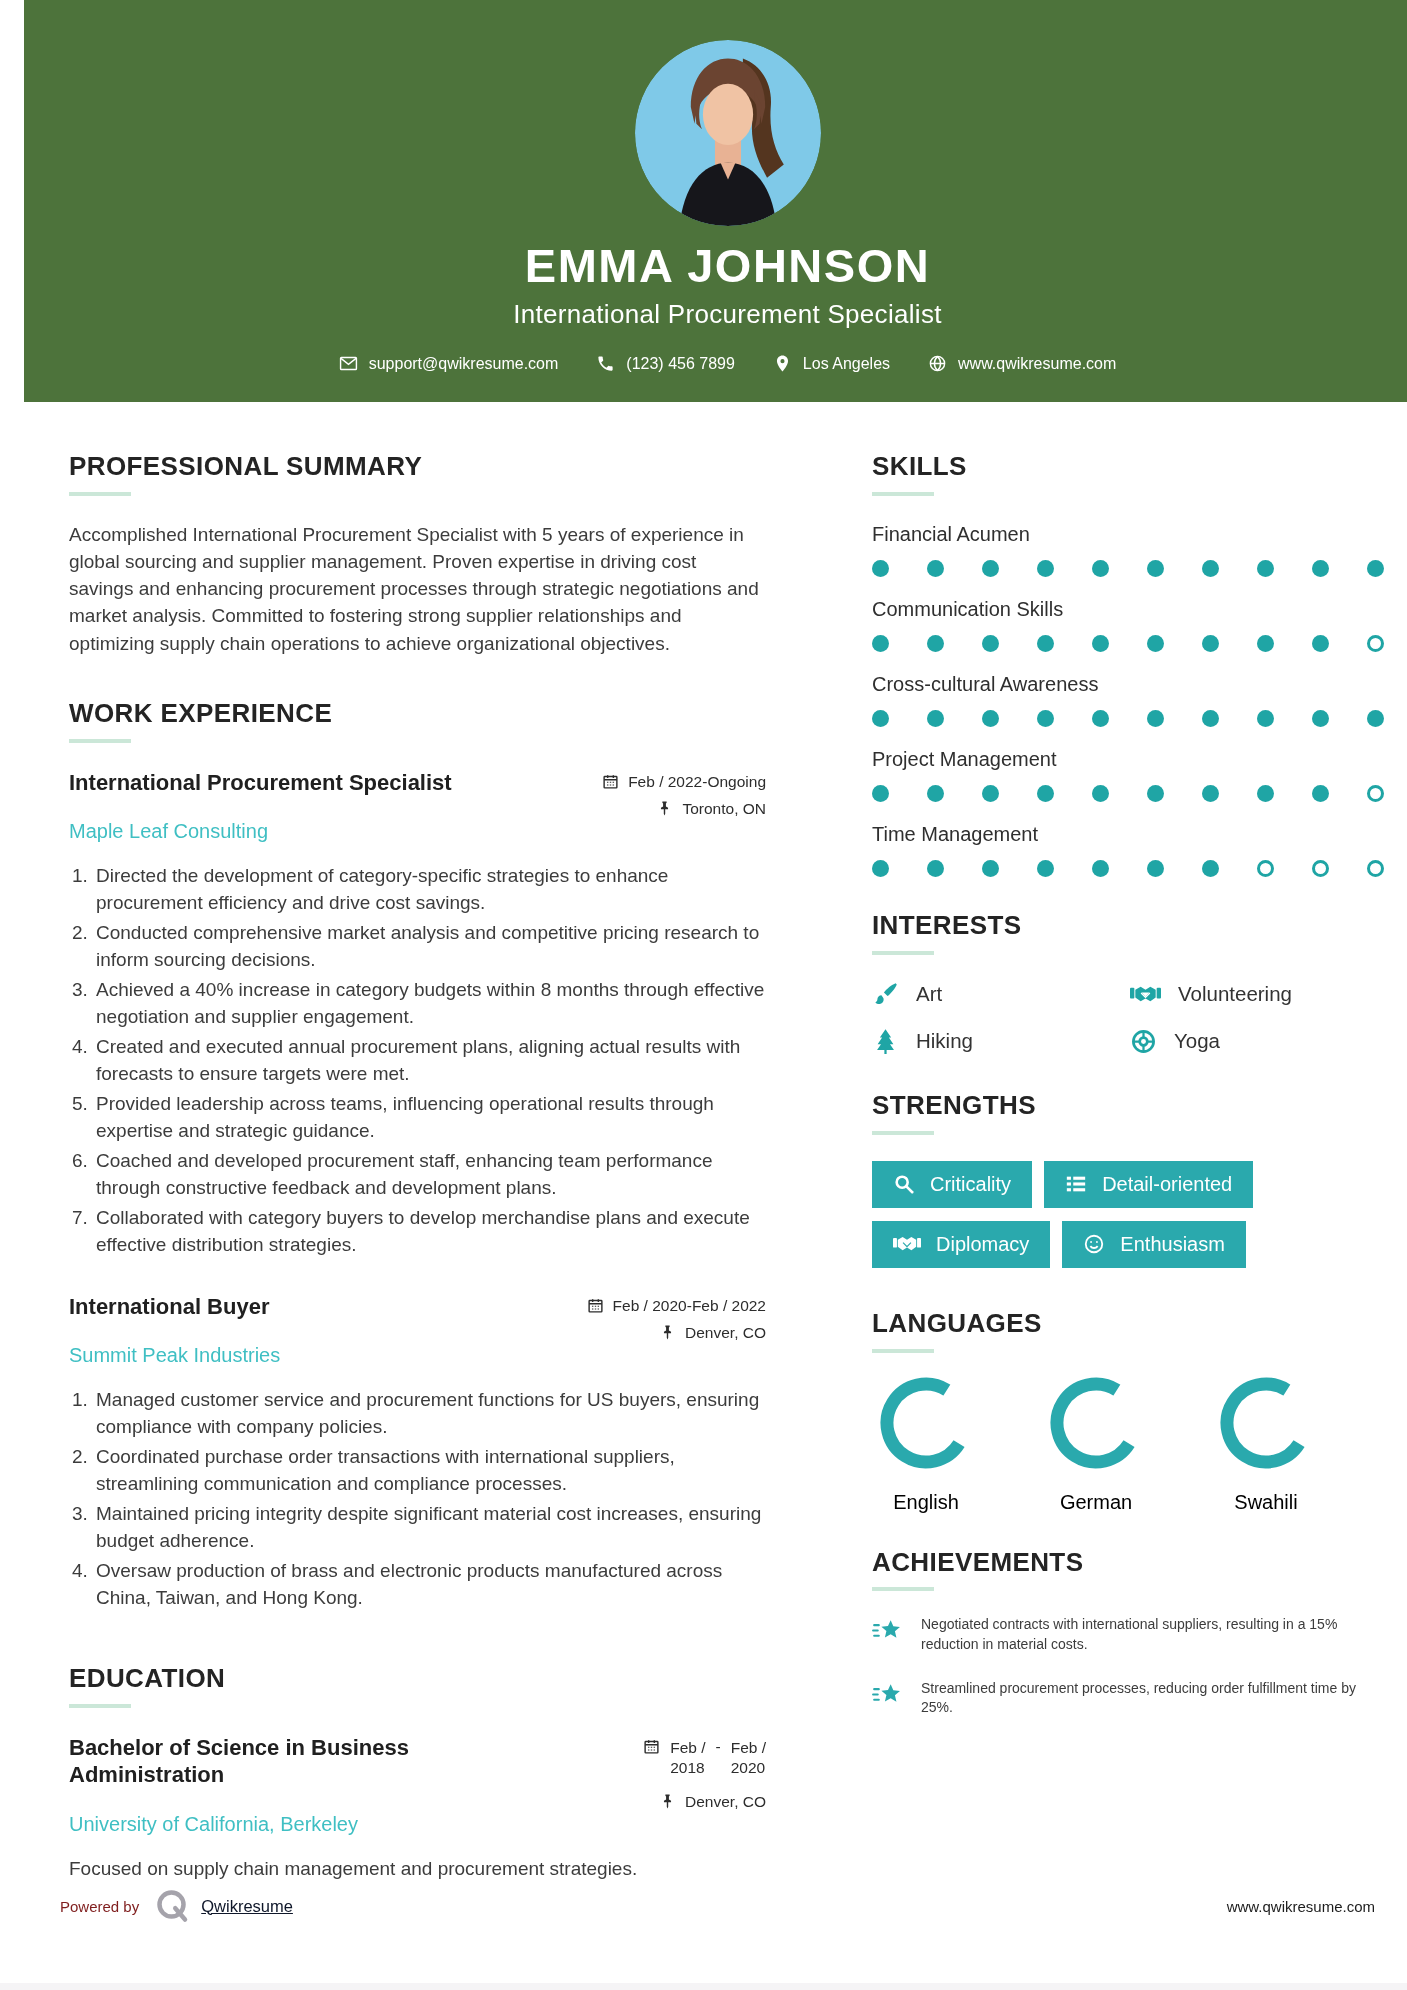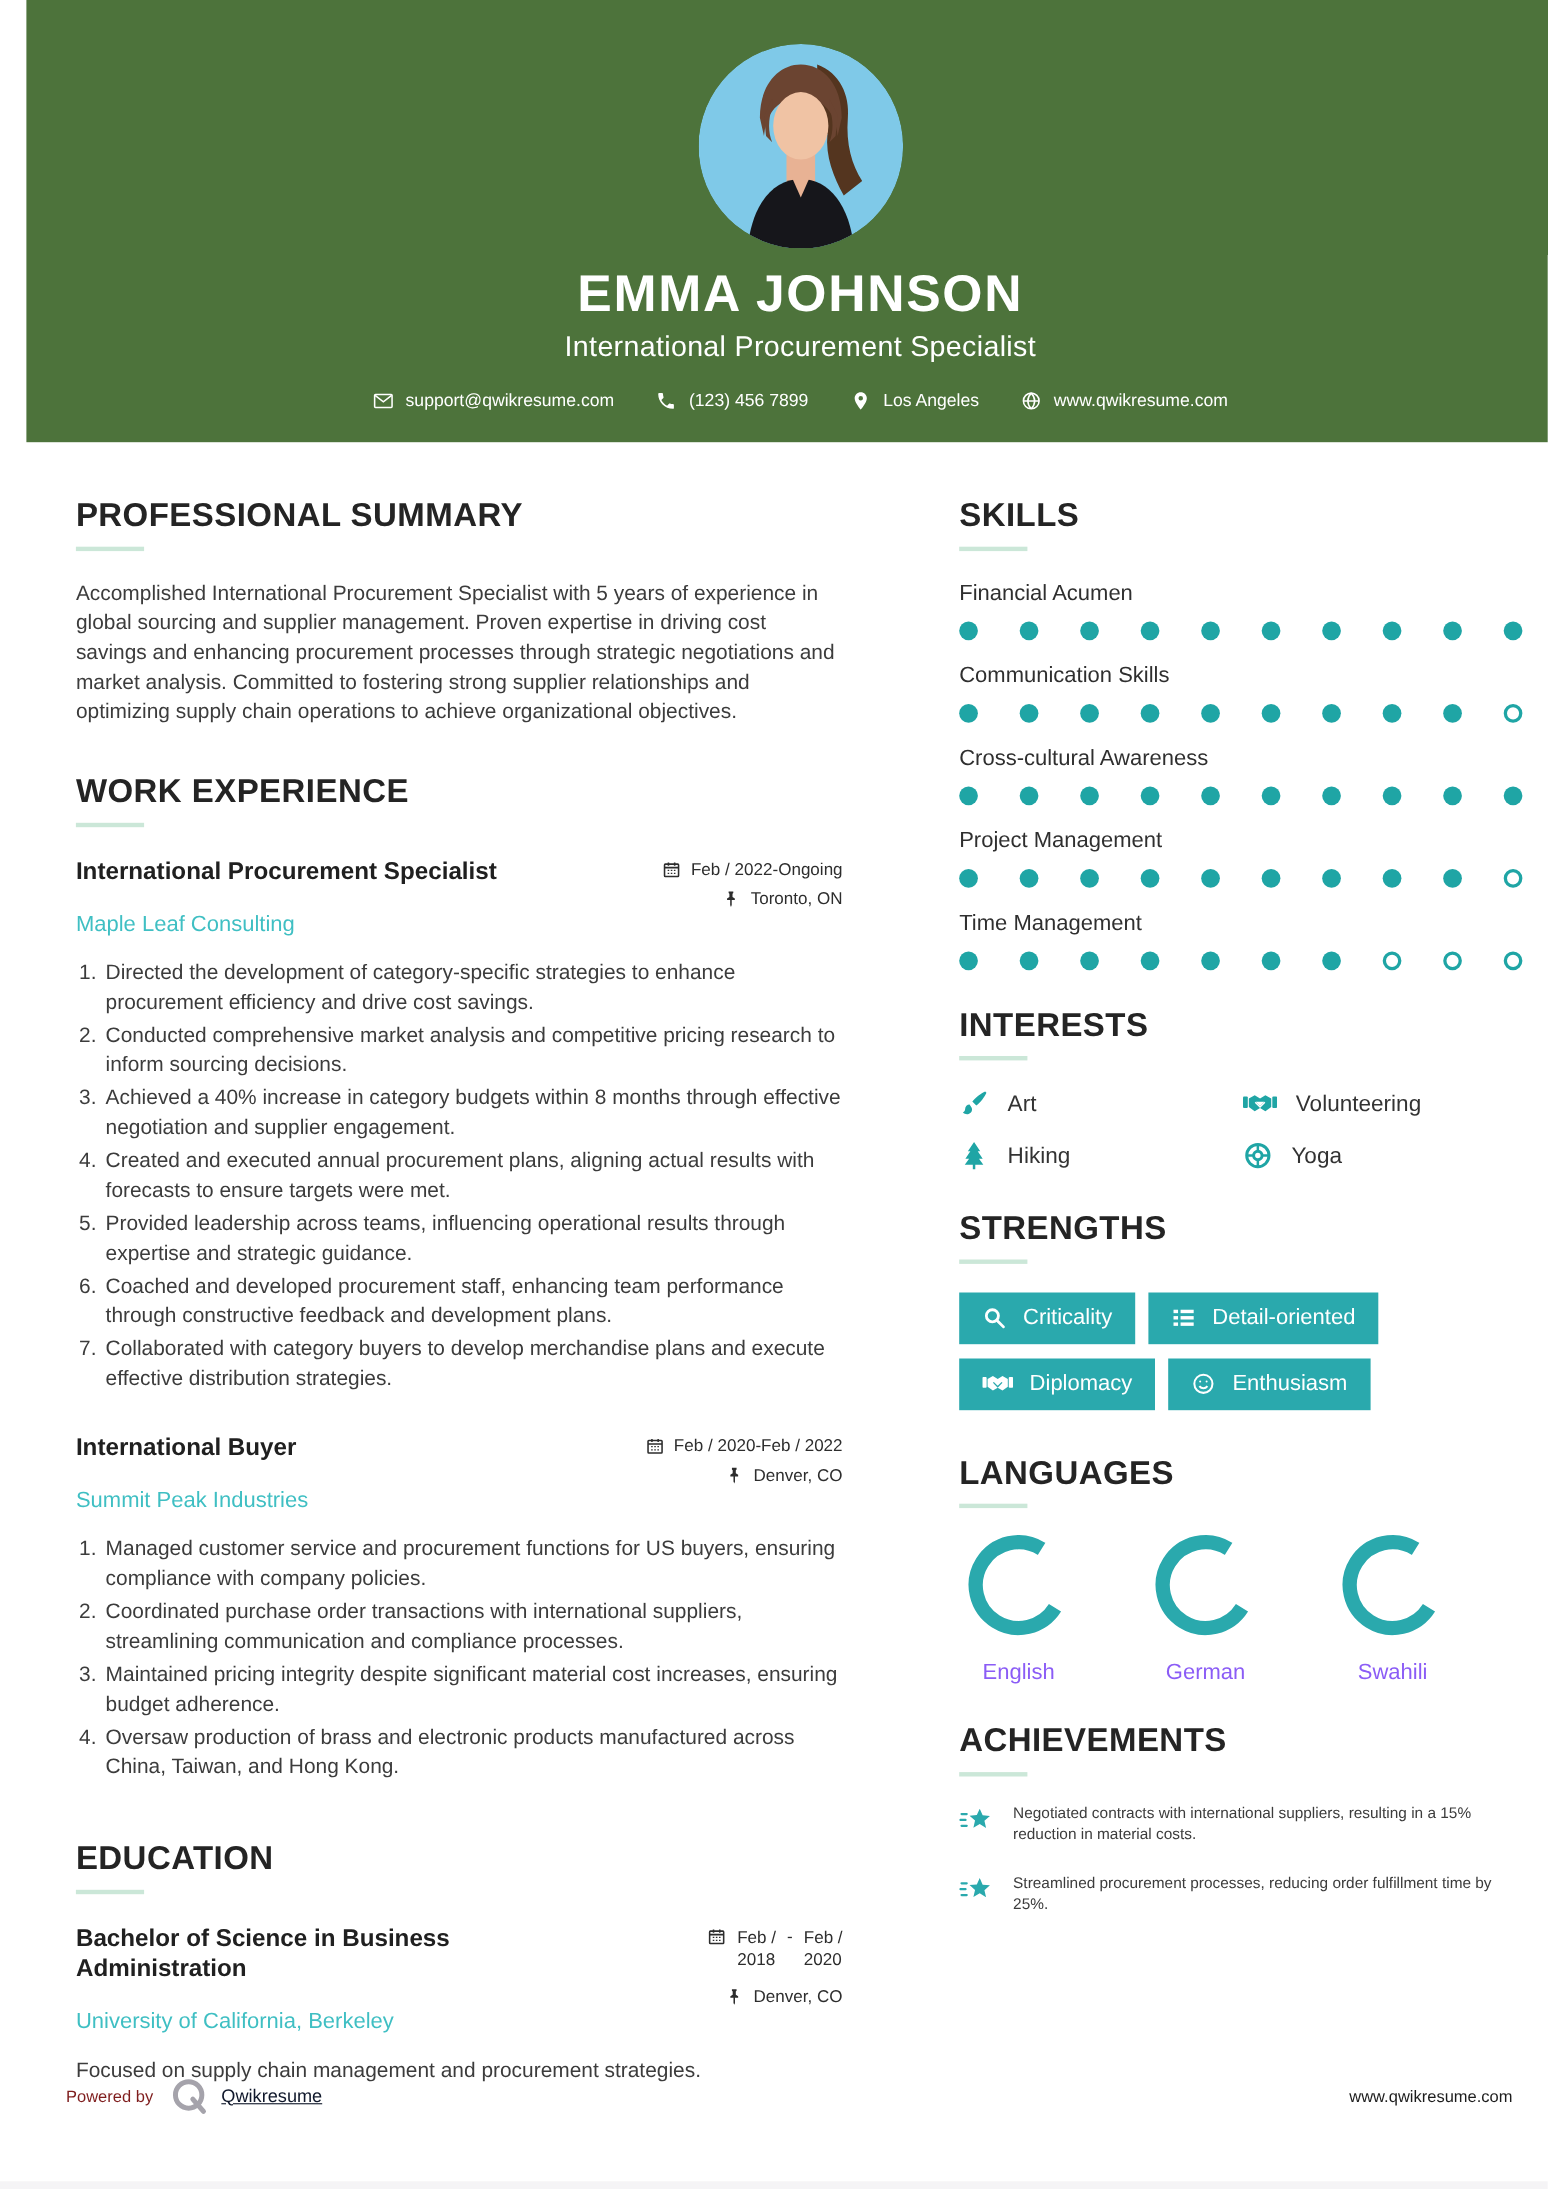--- a/index.html
+++ b/index.html
@@ -12,21 +12,21 @@
   .name{font-size:47px;font-weight:700;letter-spacing:1.5px;margin-top:12px;line-height:1;}
   .role{font-size:26px;font-weight:400;margin-top:10px;letter-spacing:.3px;}
   .contact{display:flex;justify-content:center;align-items:center;gap:38px;margin-top:24px;font-size:16px;}
   .citem{display:flex;align-items:center;gap:11px;}
   .cicon{width:19px;height:19px;flex:none;display:inline-flex;}
   .cicon svg{width:100%;height:100%;}
   
   .content{display:flex;padding:50px 44px 0 45px;box-sizing:border-box;}
   .leftcol{width:745px;box-sizing:border-box;padding-right:48px;flex:none;}
   .rightcol{width:512px;margin-left:58px;flex:none;}
-  h2{font-size:30px;font-weight:700;color:#242424;letter-spacing:.4px;margin:0;line-height:1.15;}
+  h2{font-size:26px;font-weight:700;color:#242424;letter-spacing:.4px;margin:0;line-height:1.15;}
   .rule{width:62px;height:4px;background:#cbe7d8;margin:10px 0 0 0;}
   .section{margin-bottom:42px;}
   .summary-text{font-size:19px;line-height:1.43;margin-top:25px;color:#3c3c3c;}
   
   .job{margin-top:26px;}
   .jrow{display:flex;justify-content:space-between;align-items:flex-start;}
   .jtitle{font-size:22px;font-weight:700;color:#202020;line-height:1.25;margin:0;}
   .meta{display:flex;align-items:flex-start;gap:9px;font-size:15.5px;color:#2d2d2d;white-space:nowrap;padding-top:4px;}
   .micon{width:17px;height:17px;flex:none;display:inline-flex;color:#2d2d2d;}
   .micon svg{width:100%;height:100%;}
@@ -52,21 +52,21 @@
   
   .sgrid{margin-top:26px;}
   .sbtn{display:inline-flex;align-items:center;gap:15px;background:#2aa9ad;color:#fff;
         font-size:20px;padding:12px 21px;margin:0 12px 13px 0;}
   .sicon{width:22px;height:22px;display:inline-flex;flex:none;}
   .sicon svg{width:100%;height:100%;}
   
   .langs{display:flex;margin-top:24px;}
   .lang{display:flex;flex-direction:column;align-items:center;width:108px;margin-right:62px;}
   .ring{width:92px;height:92px;}
-  .lang-label{font-size:20px;color:#8b5cf6;margin-top:22px;}
+  .lang-label{font-size:20px;color:#000000;margin-top:22px;}
   
   .ach{display:flex;gap:17px;margin-top:24px;align-items:flex-start;}
   .aicon{width:32px;height:28px;color:#2aa9ad;flex:none;display:inline-flex;margin-top:2px;}
   .aicon svg{width:100%;height:100%;}
   .ach-text{font-size:14px;line-height:1.4;color:#3c3c3c;max-width:440px;}
   
   .footer{position:absolute;left:60px;right:56px;top:1888px;display:flex;align-items:center;}
   .powered{font-size:15px;color:#7f1d1d;}
   .qlogo{width:36px;height:36px;margin:0 10px 0 16px;display:inline-flex;}
   .brand{font-size:16.5px;color:#0f172a;text-decoration:underline;}

